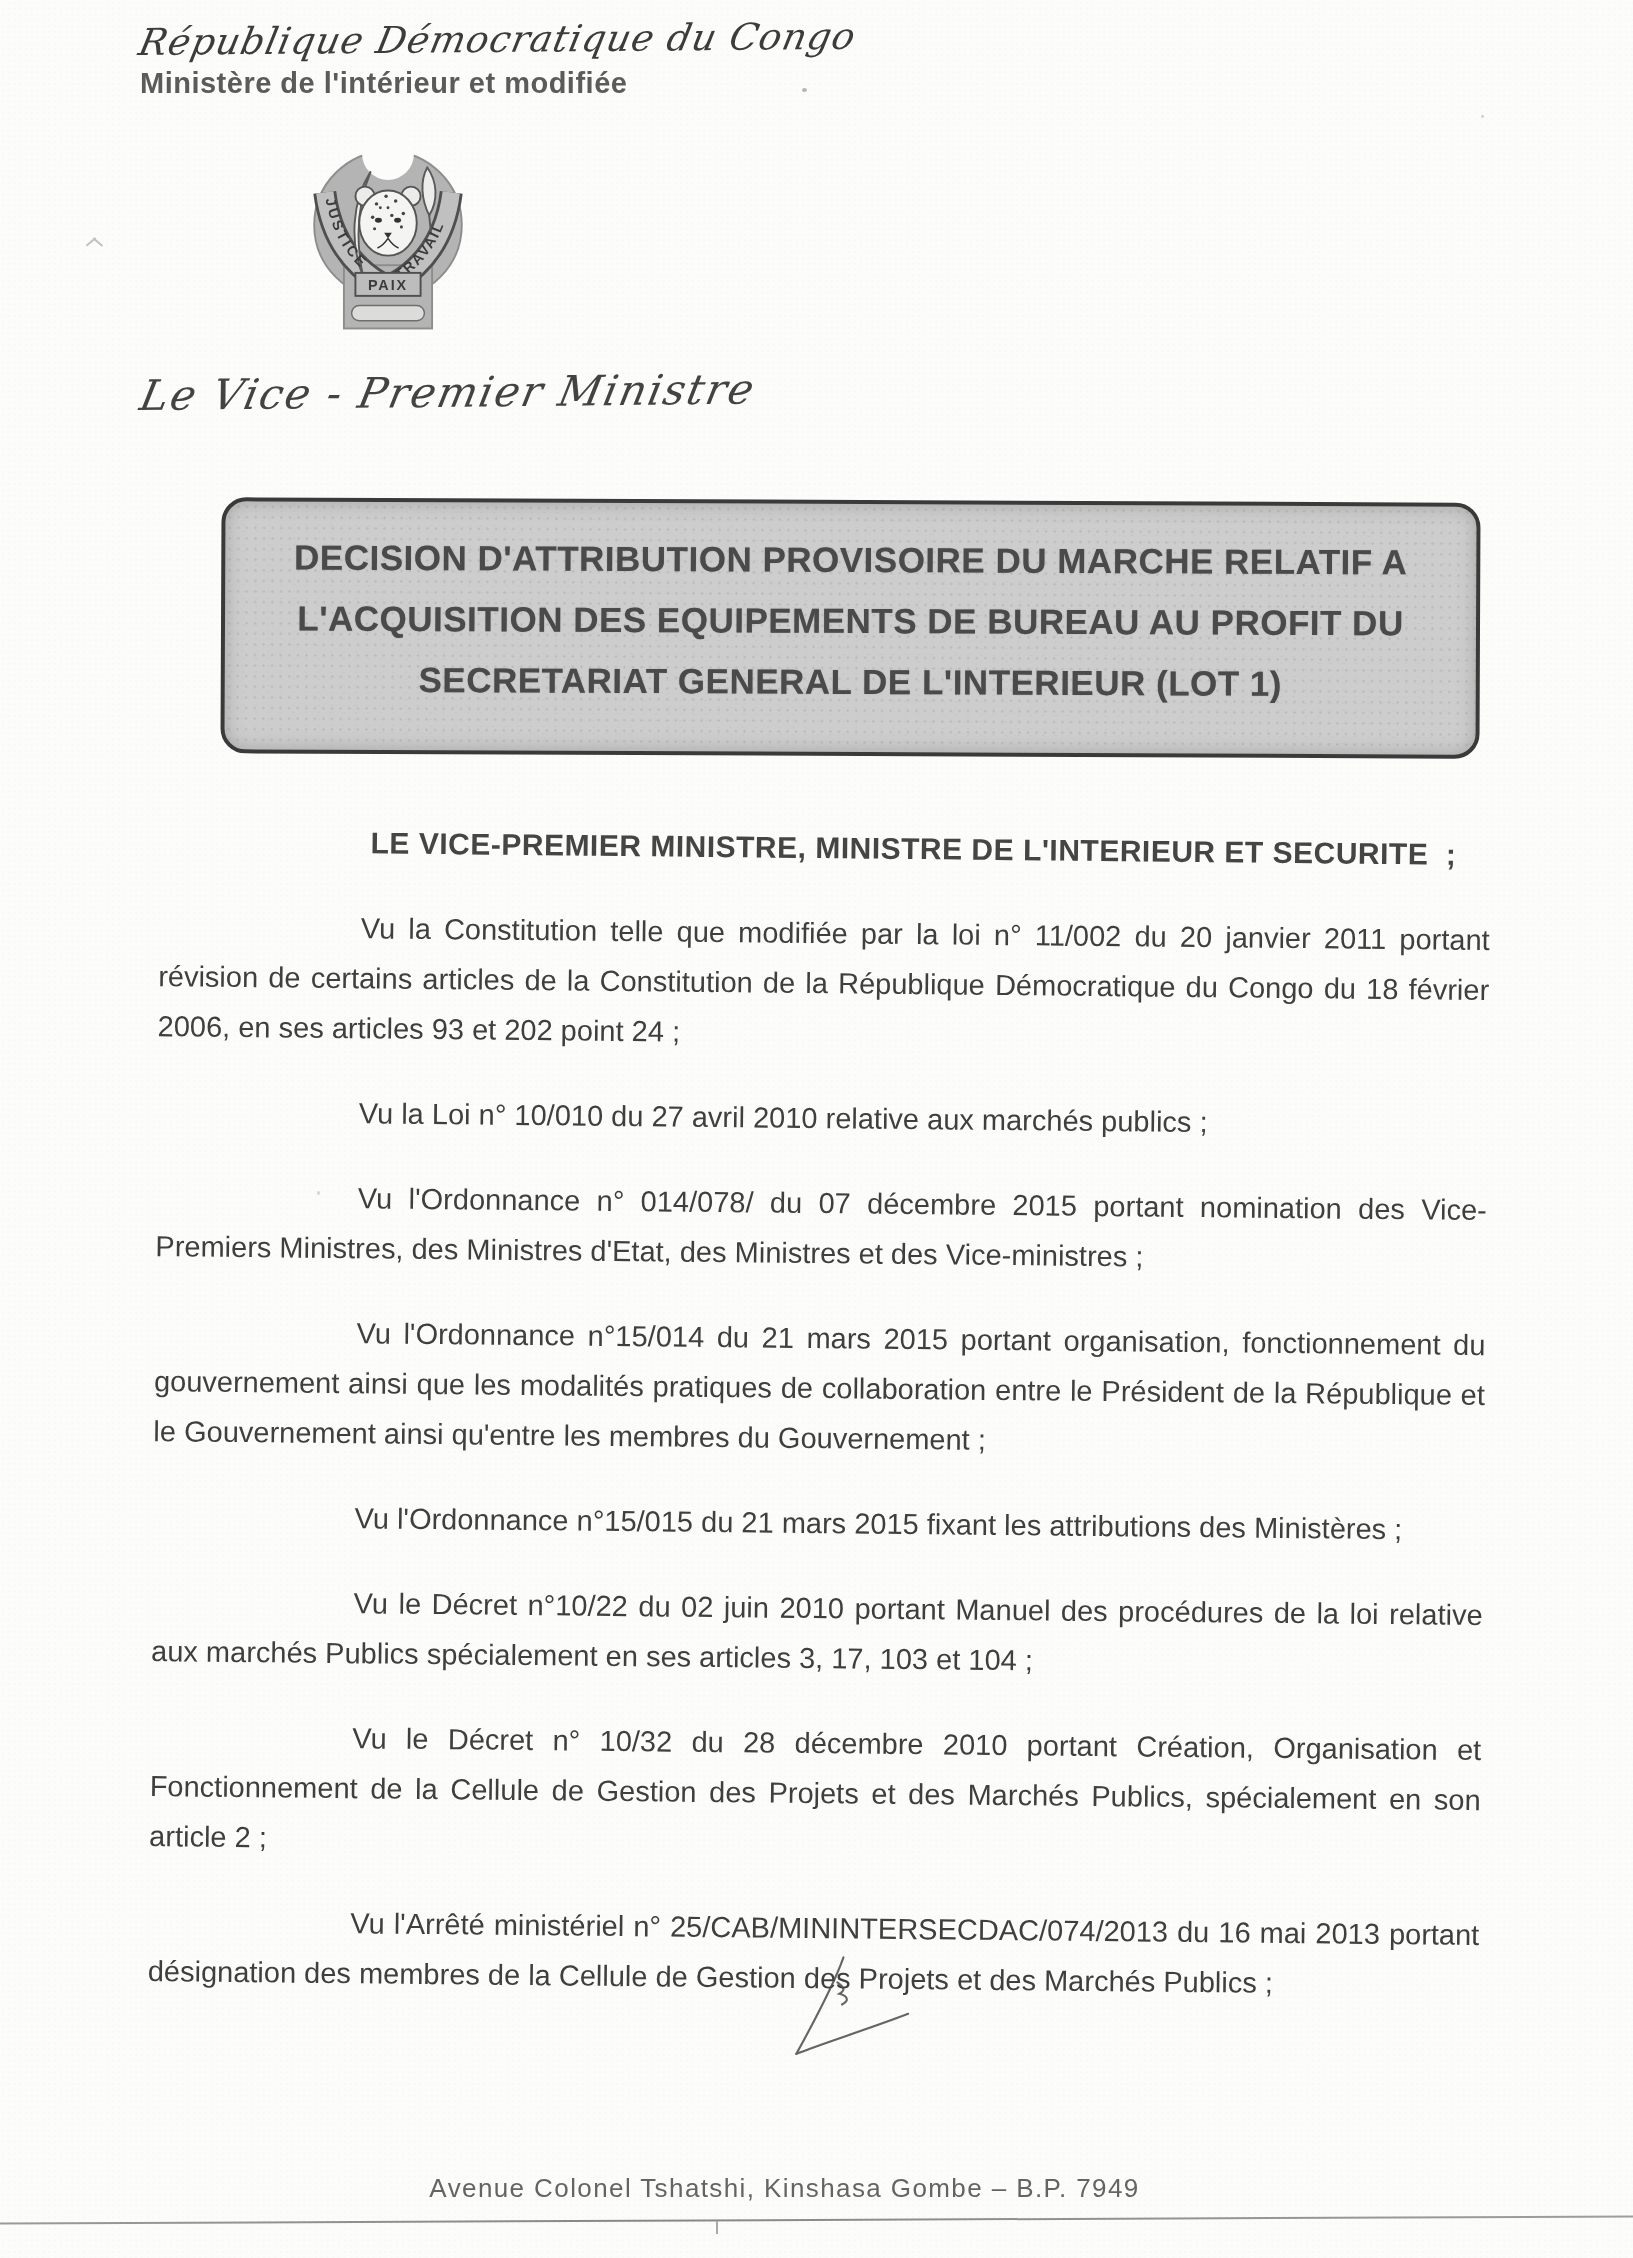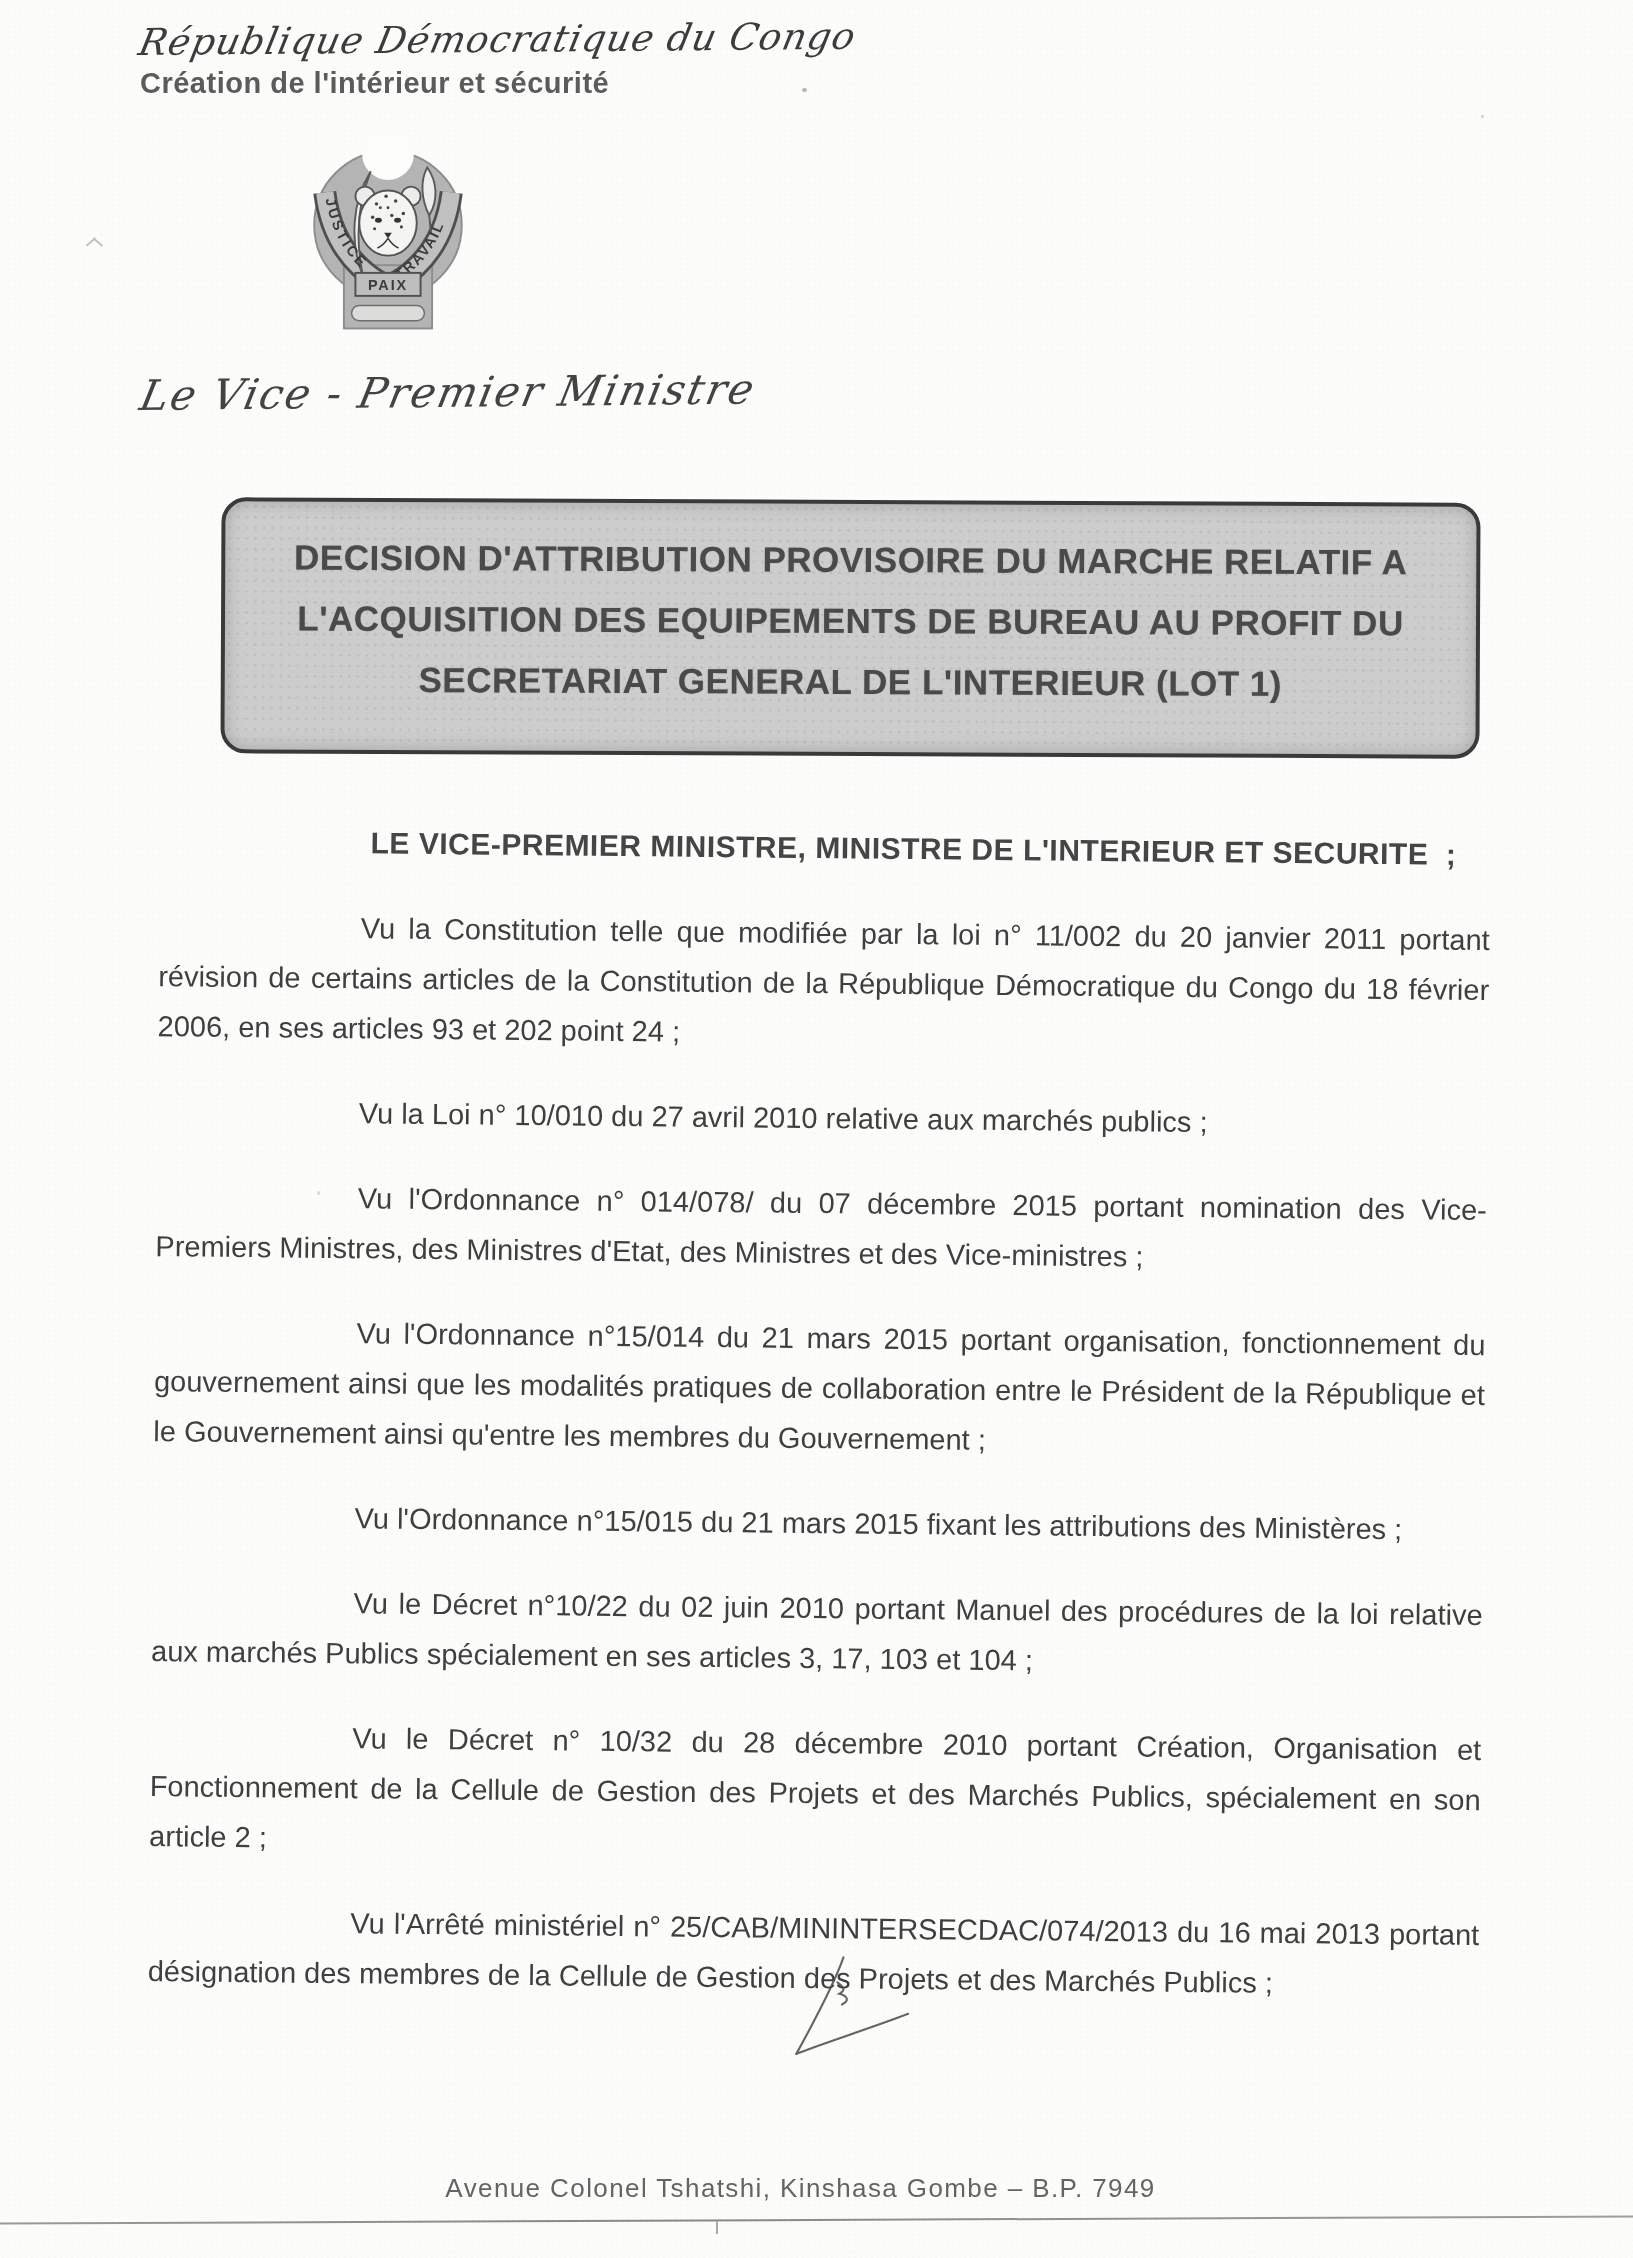--- a/index.html
+++ b/index.html
@@ -59,21 +59,21 @@
   }
   .recitals{position:absolute;left:159px;top:901px;width:1331px;}
   .recital{
     font-size:29px;line-height:50px;color:#3f3f3f;
     text-align:justify;text-indent:202px;margin:0 0 35px 0;
   }
   
   .signature{position:absolute;left:793px;top:1948px;width:144px;height:125px;}
   
   .footer-address{
-    position:absolute;left:16px;top:2173px;width:1569px;
+    position:absolute;left:0;top:2173px;width:1569px;
     text-align:center;font-size:26px;color:#4a4a4a;letter-spacing:1.4px;
     opacity:.85;
   }
   .page-edge-line{
     position:absolute;left:0;top:2219px;width:1633px;height:1.9px;
     background:linear-gradient(to right,#9a9a9a,#878787 40%,#9e9e9e);
     transform:rotate(-0.25deg);
   }
   .edge-tick{position:absolute;left:716px;top:2221px;width:1.9px;height:12.5px;background:#aaa;}
   
@@ -85,21 +85,21 @@
   .caret-mark span{position:absolute;display:block;width:11.5px;height:1.9px;background:#888;}
   .caret-mark .l{transform:rotate(-40deg);left:0;top:4.8px;}
   .caret-mark .r{transform:rotate(40deg);left:6.7px;top:4.8px;}
 </style>
 </head>
 <body>
 
 <div class="page">
 
   <div class="republic">République Démocratique du Congo</div>
-  <div class="ministry">Création de l'intérieur et sécurité</div>
+  <div class="ministry">Ministère de l'intérieur et modifiée</div>
 
   <svg class="emblem" viewBox="0 0 192 218" xmlns="http://www.w3.org/2000/svg">
     <defs>
       <path id="bandL" d="M30,64 Q38,128 88,158"></path>
       <path id="bandR" d="M104,158 Q154,128 162,64"></path>
     </defs>
 
     <circle cx="96" cy="98" r="77" fill="#b4b4b4" stroke="#8d8d8d" stroke-width="2"></circle>
     <rect x="50" y="140" width="92" height="66" fill="#b4b4b4" stroke="#8d8d8d" stroke-width="2"></rect>
     <circle cx="96" cy="24" r="27" fill="#fcfcfb"></circle>

